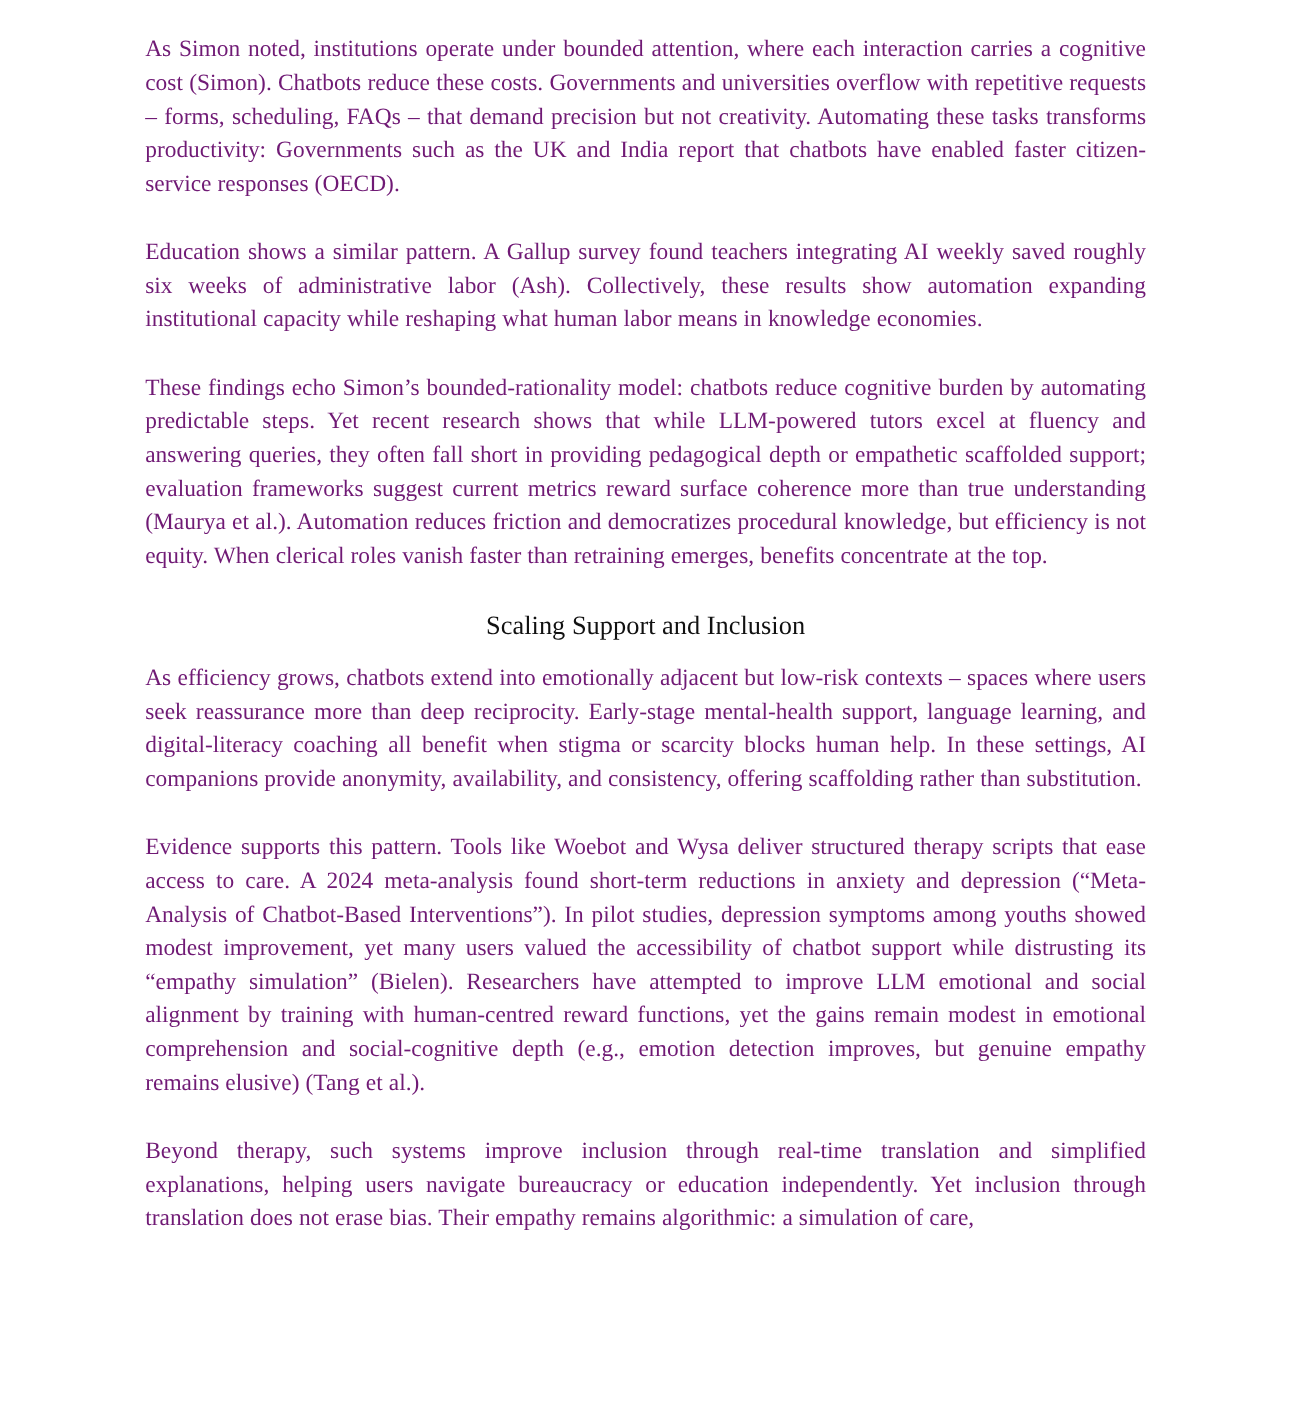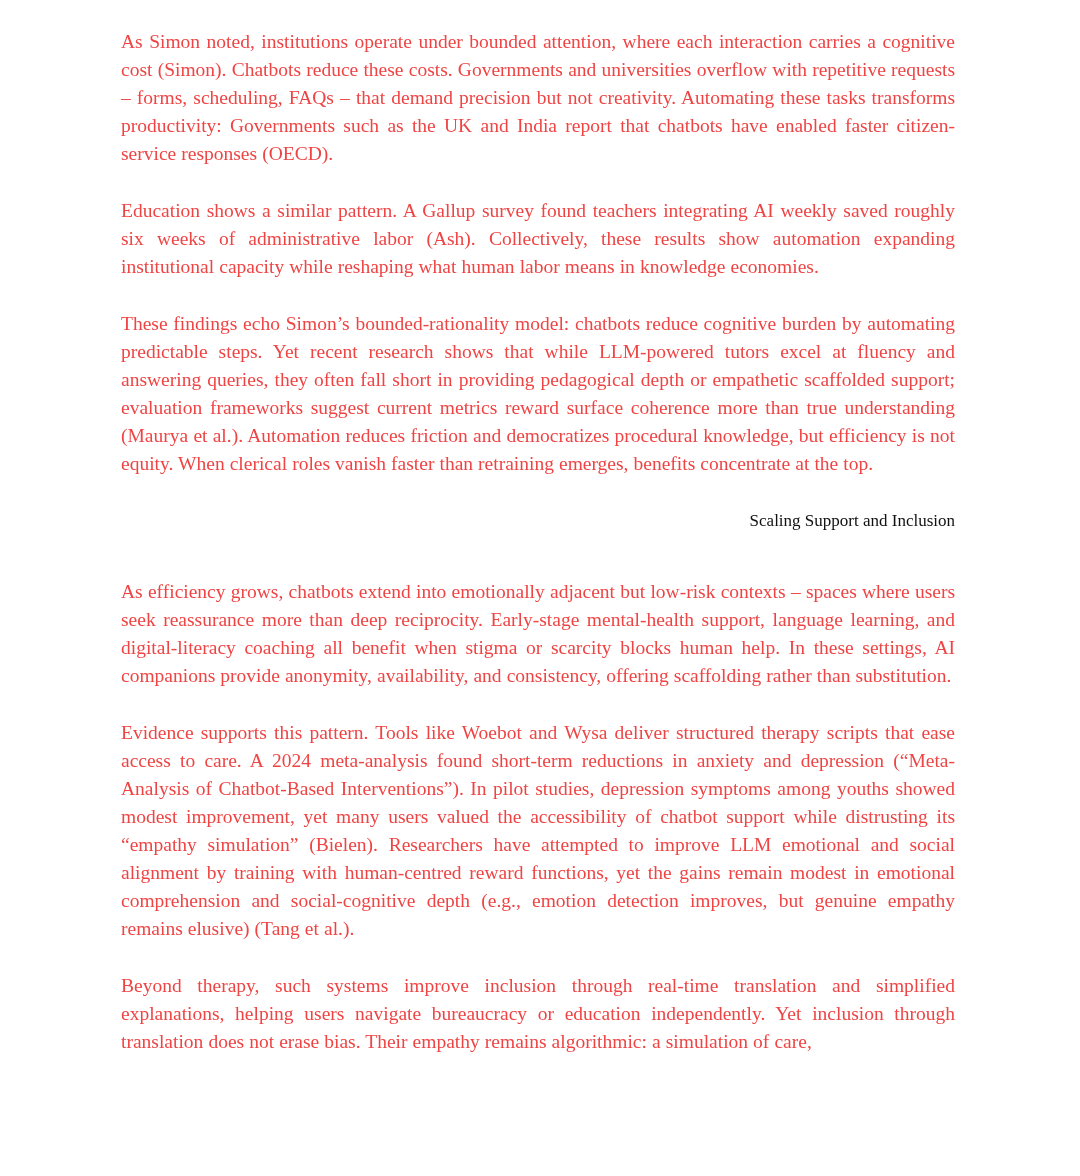--- a/index.html
+++ b/index.html
@@ -32,37 +32,37 @@
     top: 28px;
     width: 834px;
   }
 
   .para {
     margin: 0 0 29px 0;
     font-size: 19.5px;
     line-height: 28px;
     text-align: justify;
     text-justify: inter-word;
-    color: #ef4444;
+    color: #701a75;
     hyphens: none;
     -webkit-hyphens: none;
     word-spacing: 0.01em;
   }
 
   
   .para:last-child {
     margin-bottom: 15px;
   }
 
   .section-heading {
-    margin: 0 0 43px 0;
-    font-size: 17px;
+    margin: 0 0 17px 0;
+    font-size: 22px;
     line-height: 28px;
     font-weight: normal;
-    text-align: right;
+    text-align: center;
     color: #111111;
   }
 </style>
 </head>
 <body>
 
 <div class="page">
   <div class="text-column" id="text-column">
       <p class="para">As Simon noted, institutions operate under bounded attention, where each interaction carries a cognitive cost (Simon). Chatbots reduce these costs. Governments and universities overflow with repetitive requests – forms, scheduling, FAQs – that demand precision but not creativity. Automating these tasks transforms productivity: Governments such as the UK and India report that chatbots have enabled faster citizen-service responses (OECD).</p>
       <p class="para">Education shows a similar pattern. A Gallup survey found teachers integrating AI weekly saved roughly six weeks of administrative labor (Ash). Collectively, these results show automation expanding institutional capacity while reshaping what human labor means in knowledge economies.</p>

